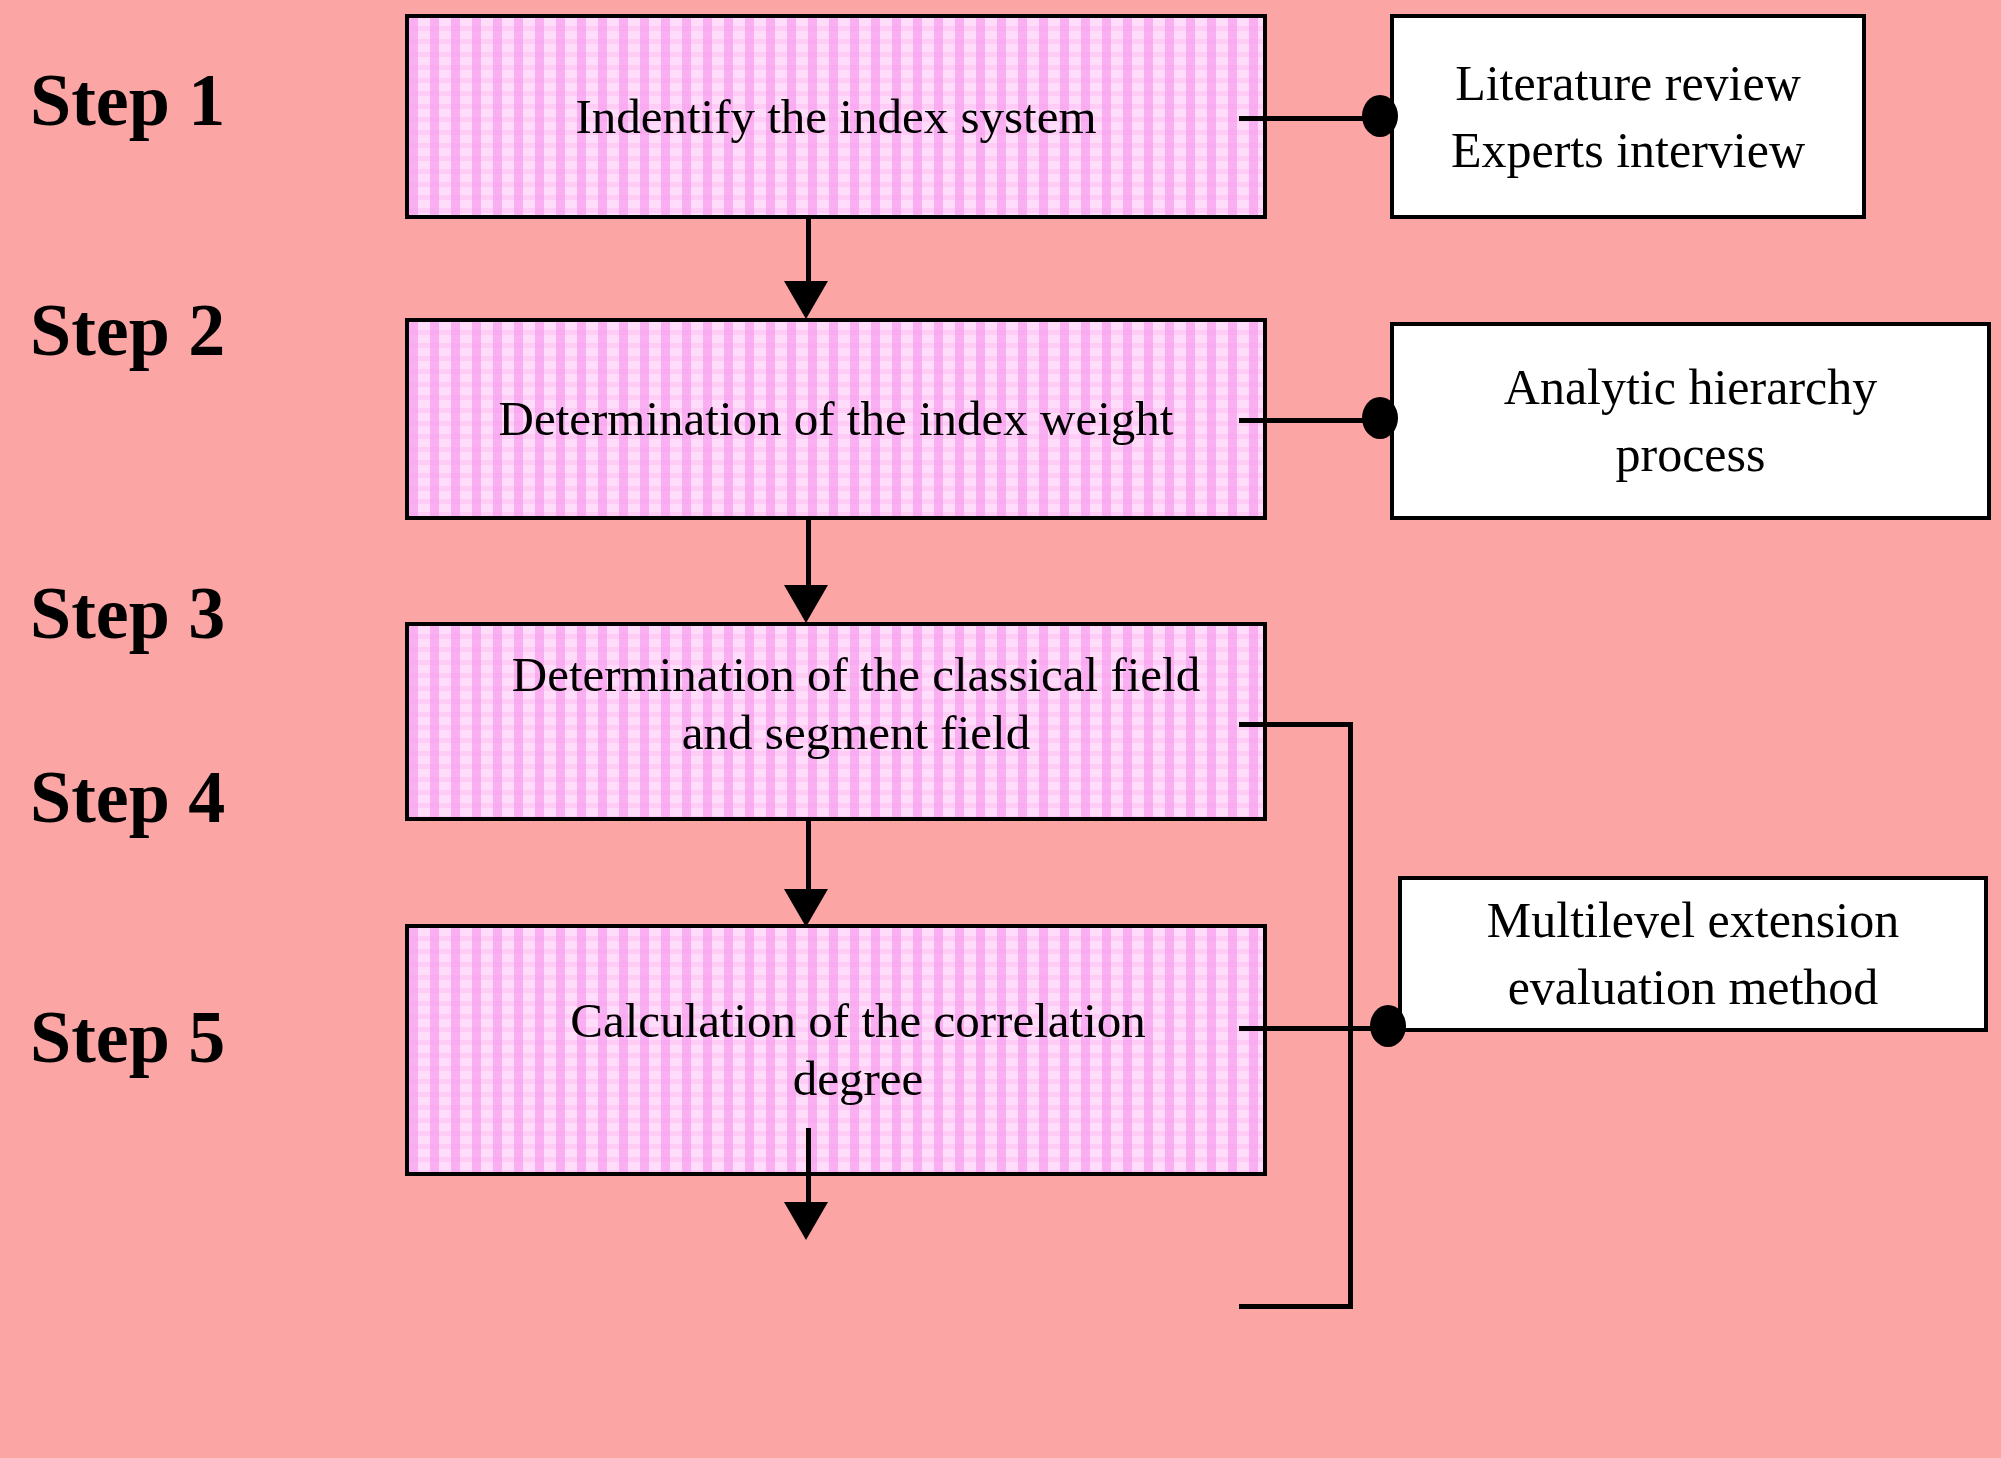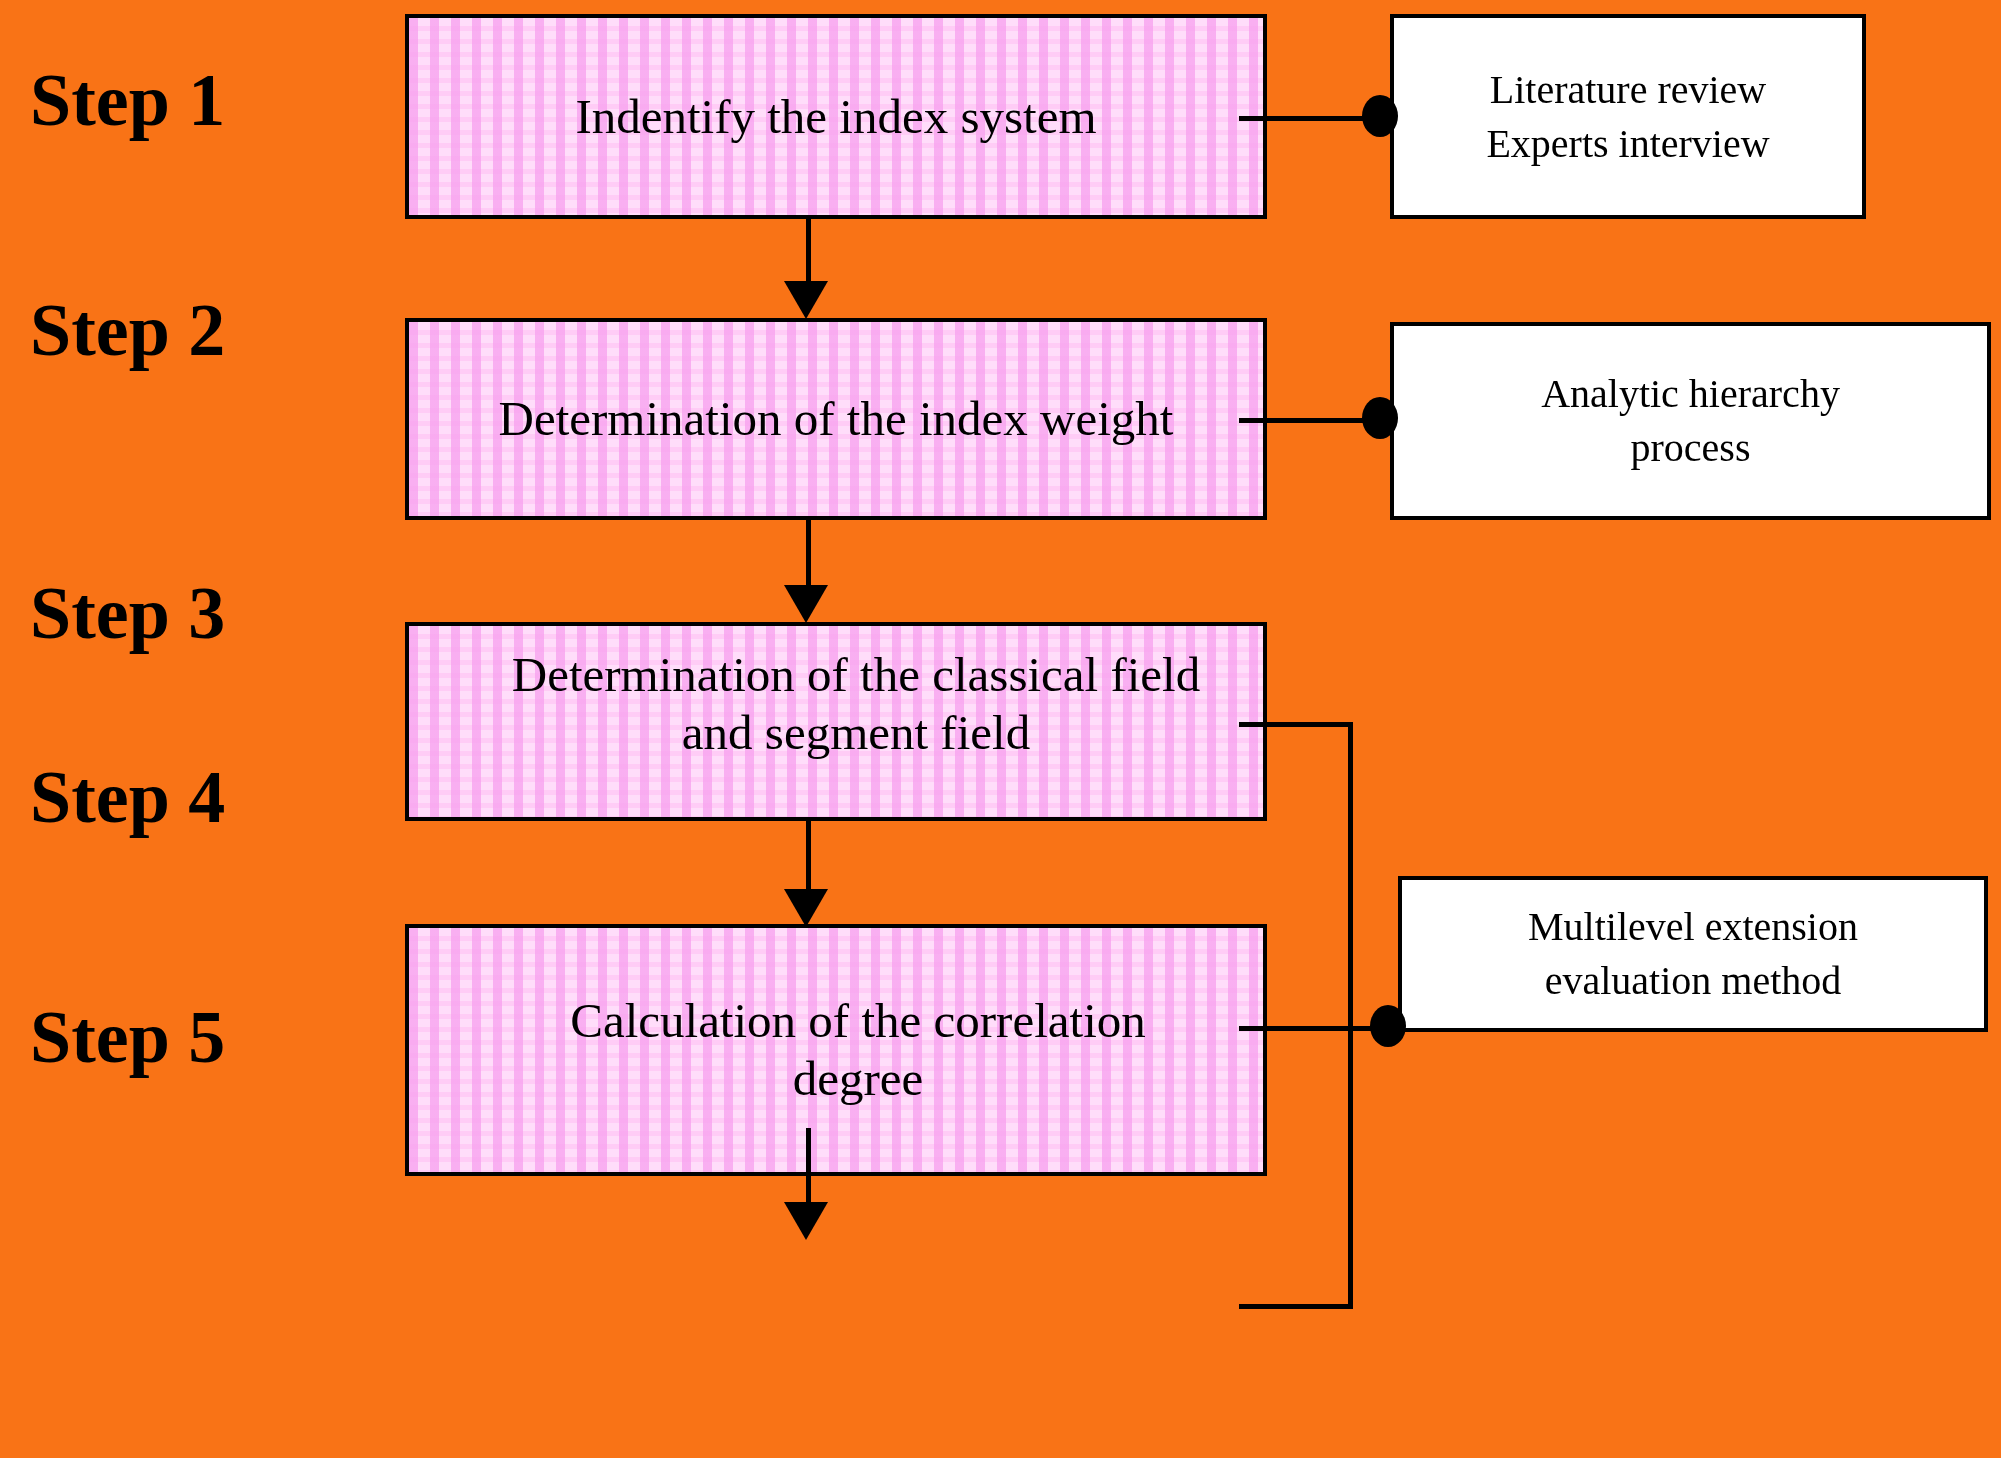--- a/index.html
+++ b/index.html
@@ -4,21 +4,21 @@
 <style>
   html, body {
     margin: 0;
     padding: 0;
     background: #ffffff;
   }
   #canvas {
     position: relative;
     width: 2001px;
     height: 1458px;
-    background: #f97316;
+    background: #fca5a5;
     overflow: hidden;
     font-family: "Liberation Serif", "DejaVu Serif", serif;
   }
 
   
   .step-label {
     position: absolute;
     left: 30px;
     width: 250px;
     text-align: left;
@@ -72,21 +72,21 @@
     border: 4px solid #000000;
     background: #ffffff;
     display: flex;
     align-items: center;
     justify-content: center;
   }
   .note-box .note-text {
     text-align: center;
     color: #000000;
     font-family: "Liberation Serif", "DejaVu Serif", serif;
-    font-size: 40px;
+    font-size: 50px;
     line-height: 1.34;
     white-space: pre-line;
     padding: 0 10px;
   }
 
   
   .vline {            
     position: absolute;
     width: 5px;
     background: #000000;

